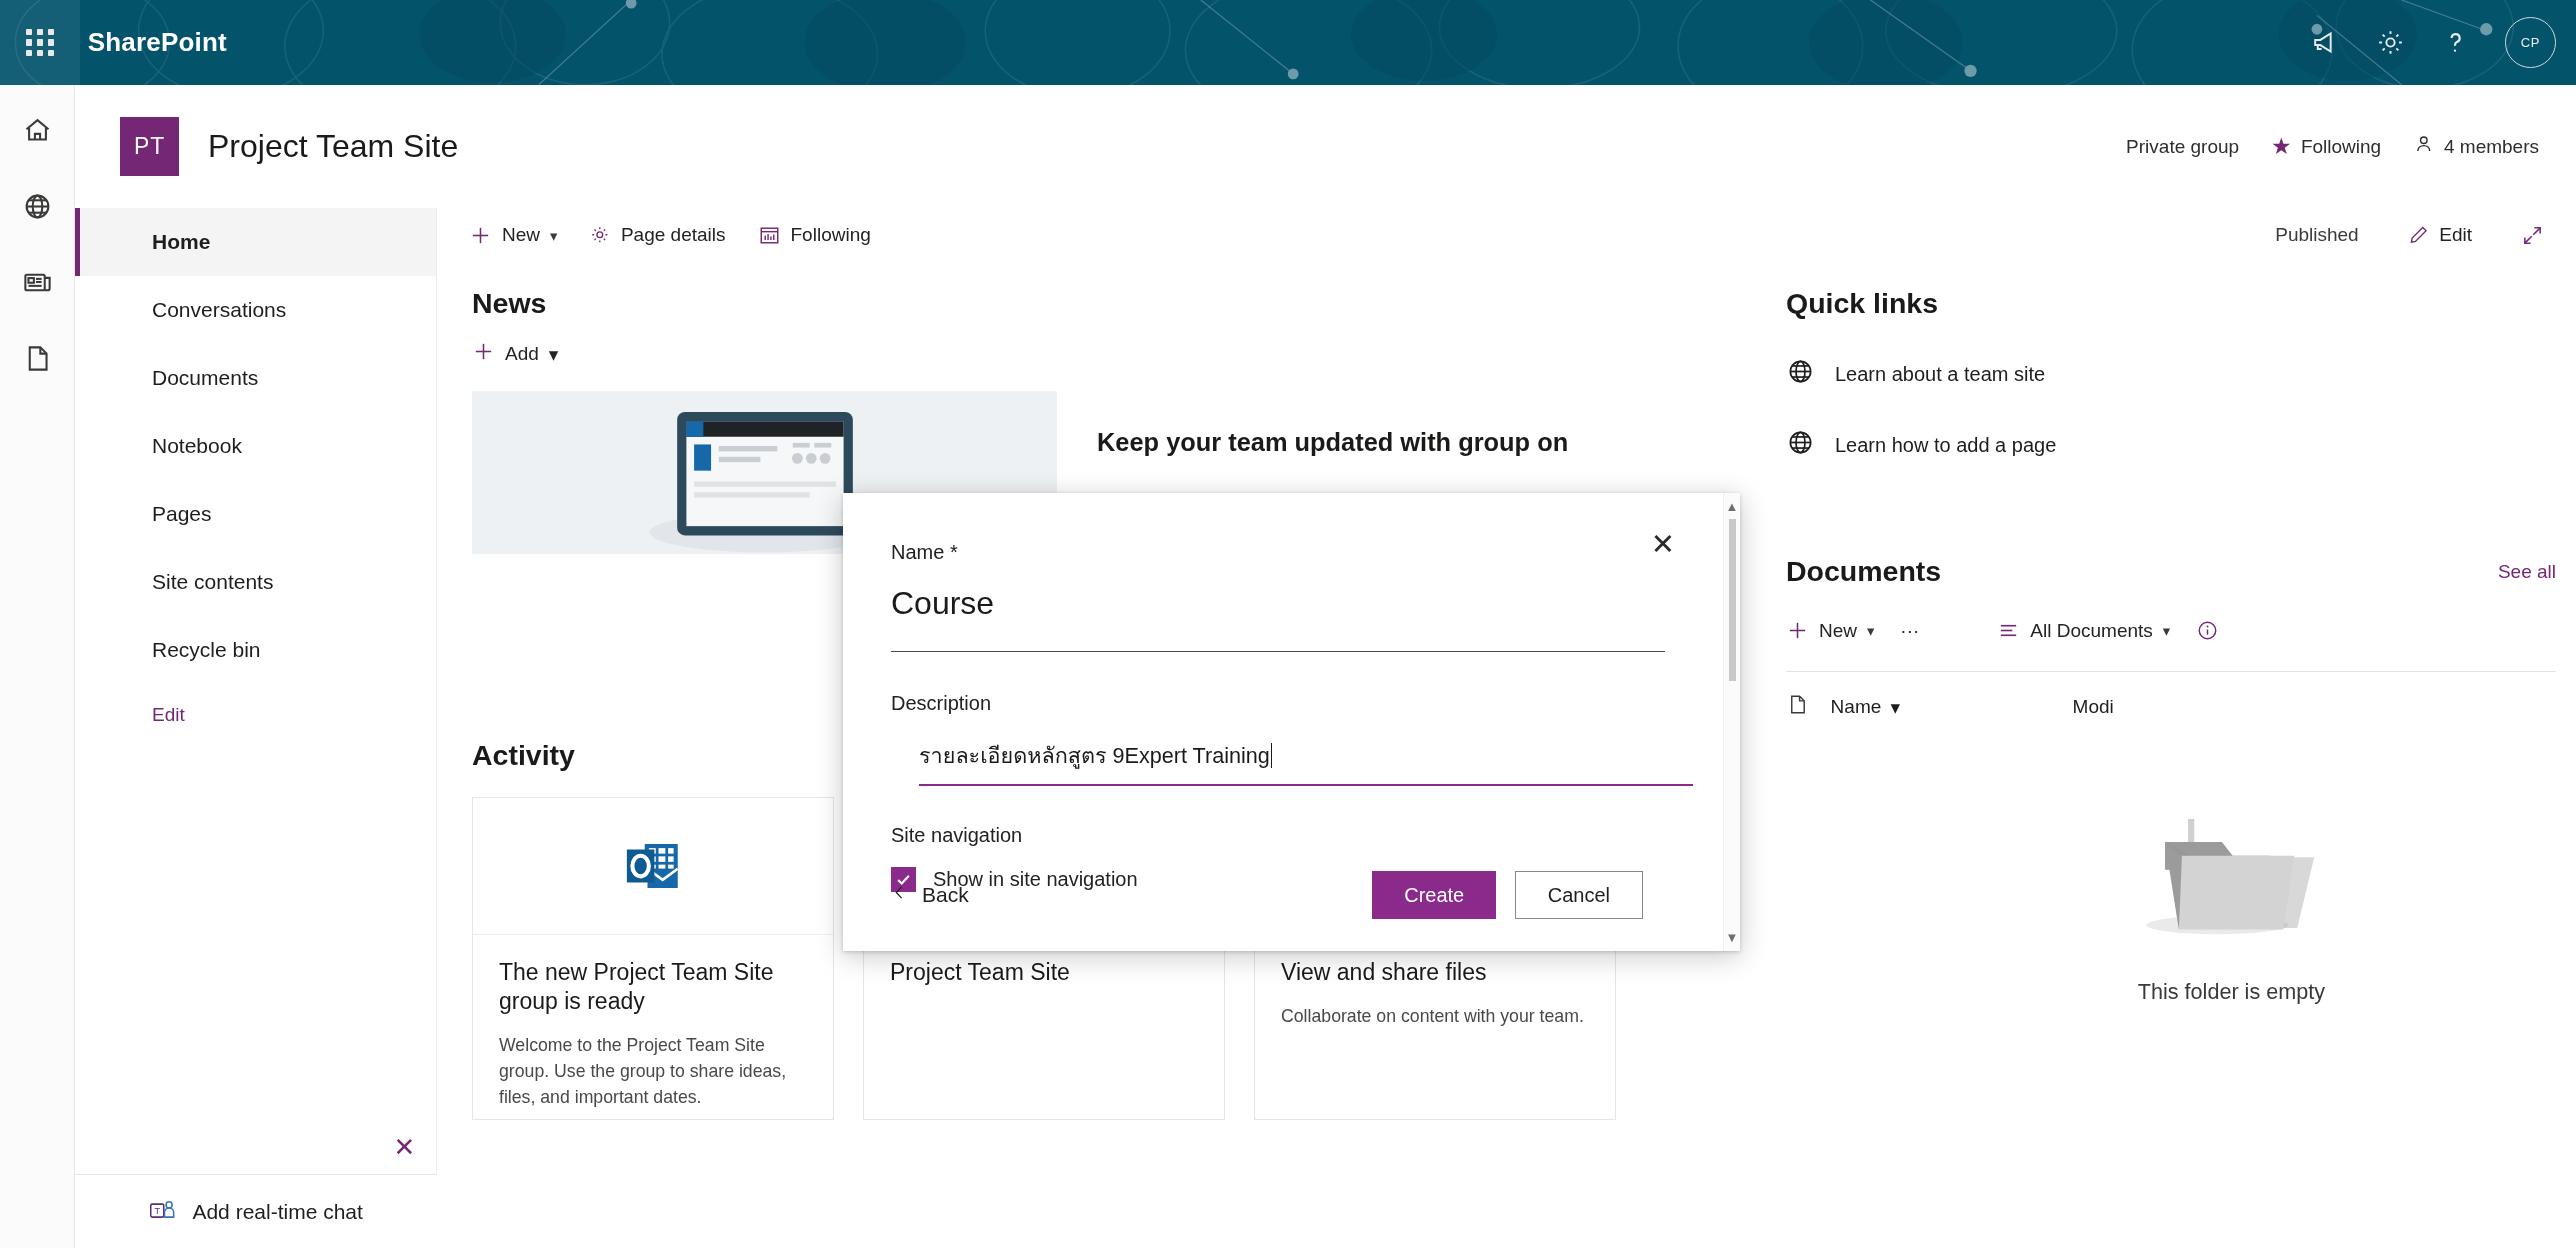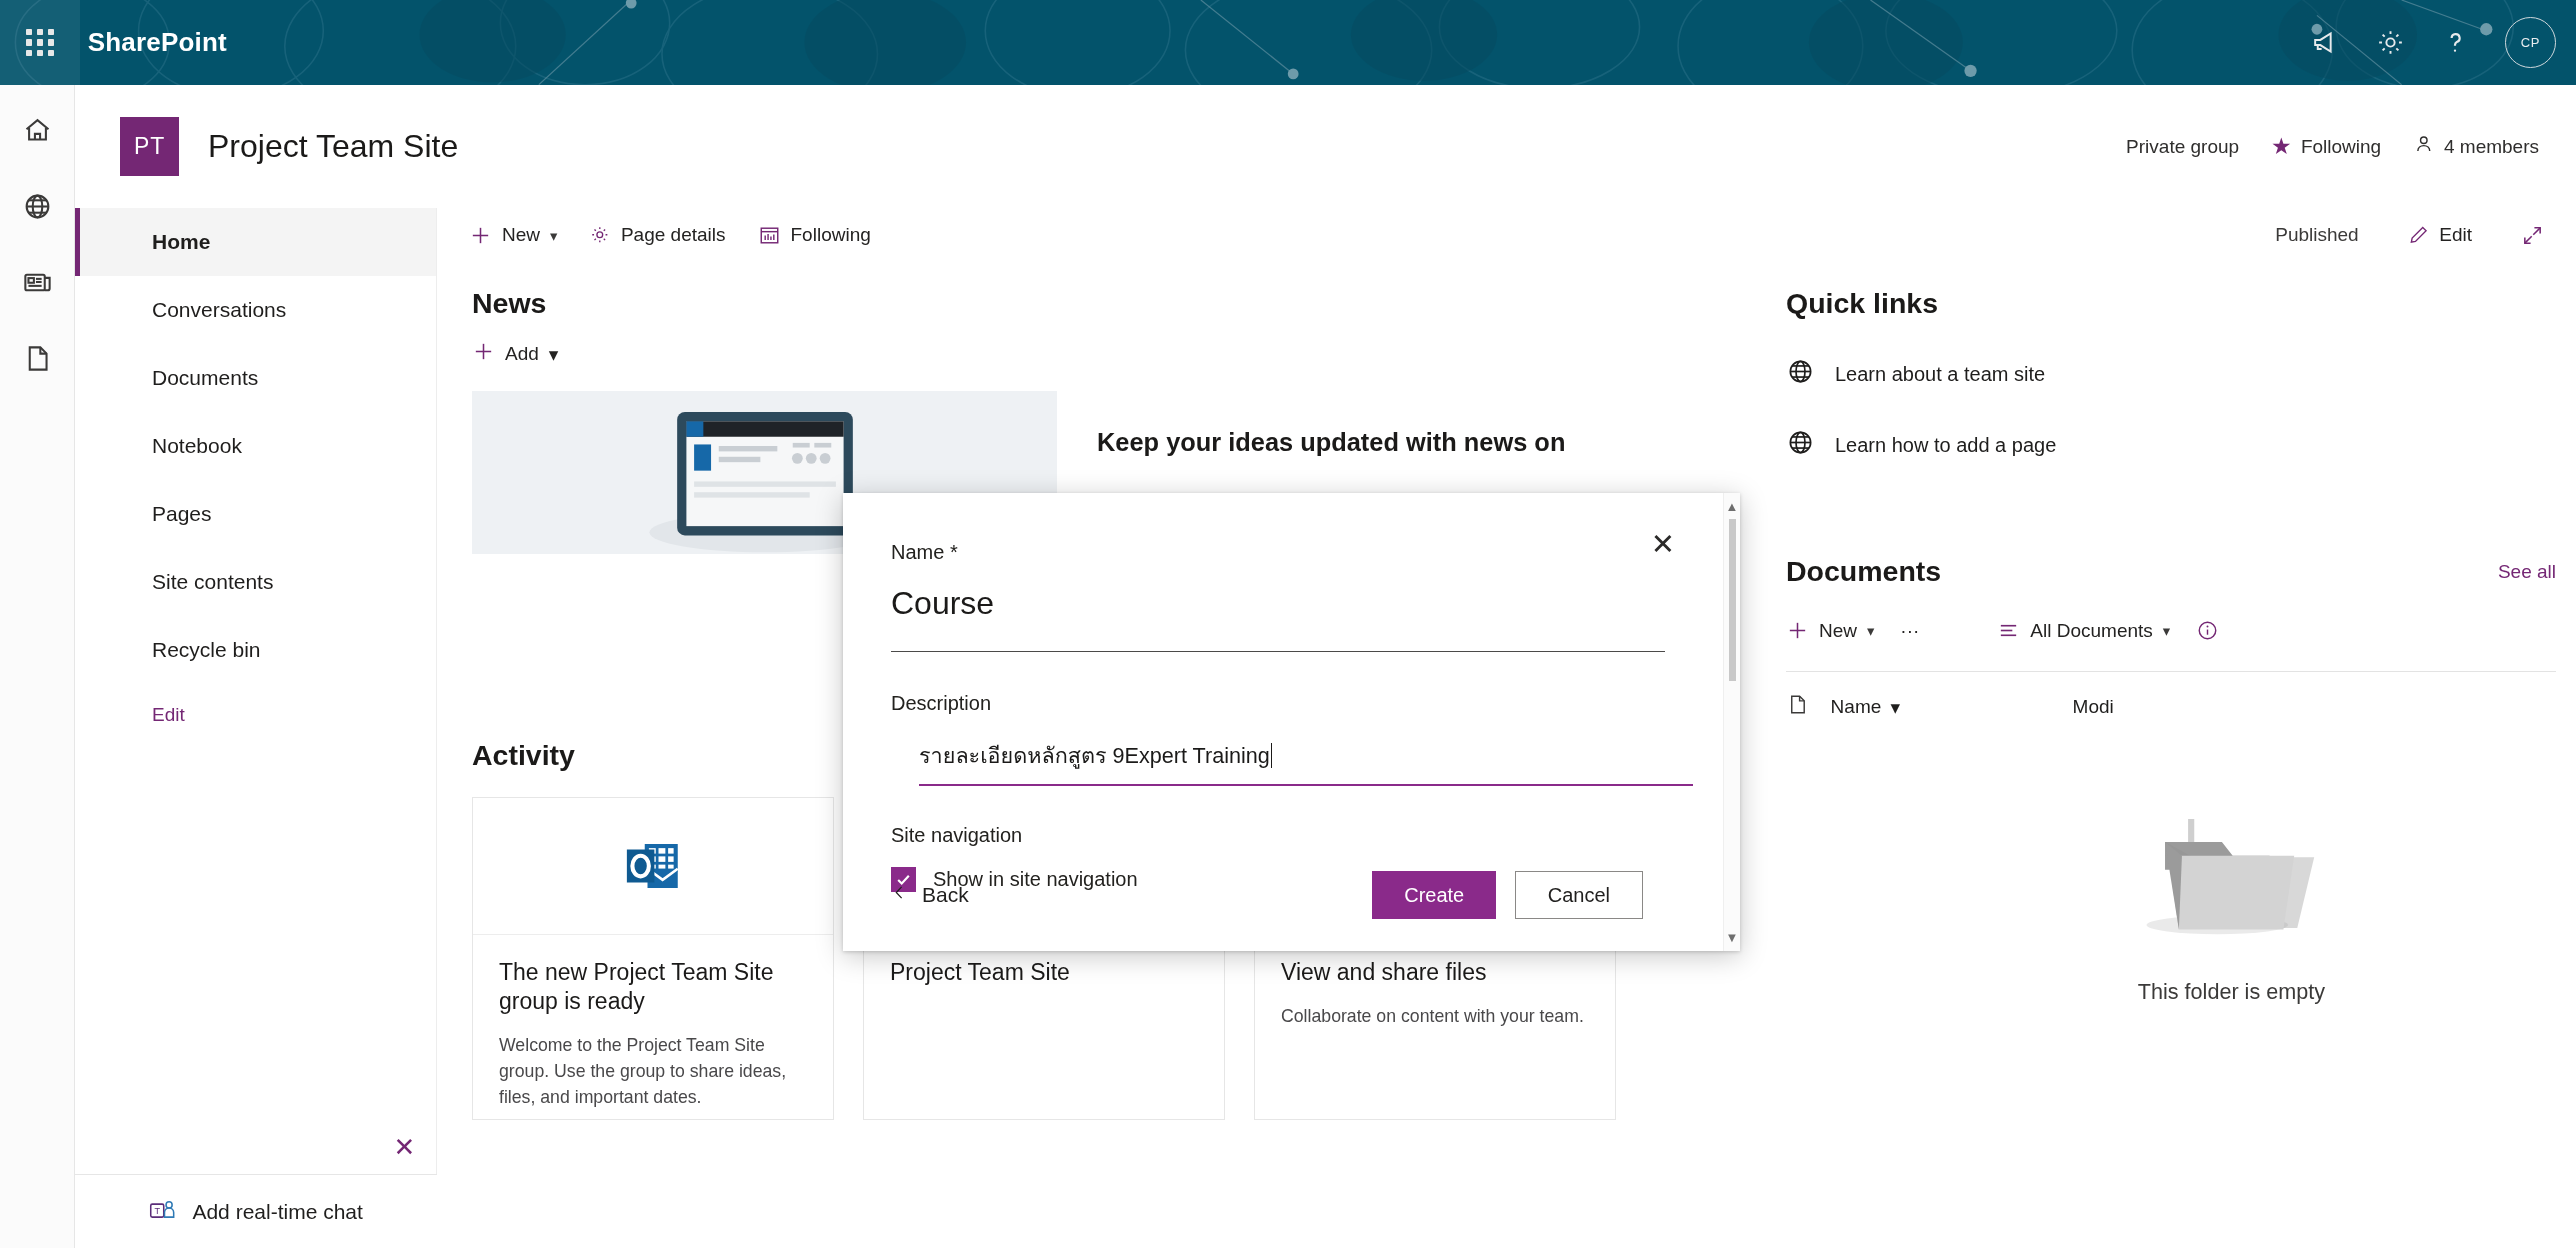--- a/index.html
+++ b/index.html
@@ -489,21 +489,21 @@
             <rect x="206" y="62" width="22" height="6" fill="#c9ced3"></rect>
             <rect x="234" y="62" width="22" height="6" fill="#c9ced3"></rect>
             <circle cx="212" cy="82" r="7" fill="#c9ced3"></circle>
               <circle cx="230" cy="82" r="7" fill="#c9ced3"></circle>
             <circle cx="248" cy="82" r="7" fill="#c9ced3"></circle>
             <rect x="78" y="112" width="184" height="7" fill="#dfe3e6"></rect>
             <rect x="78" y="126" width="150" height="7" fill="#dfe3e6"></rect>
           </svg>
         </div>
         <div class="news-text">
-          <div class="news-head">Keep your ideas updated with news on</div>
+          <div class="news-head">Keep your team updated with group on</div>
         </div>
       </div>
     </div>
 
     <div class="quick-area">
       <div class="wp-title">Quick links</div>
       <div class="qlink">
         <span>
           <svg width="29" height="29" viewBox="0 0 24 24" fill="none" stroke="#1f1e1d" stroke-width="1.4">
             <circle cx="12" cy="12" r="8.4"></circle>

